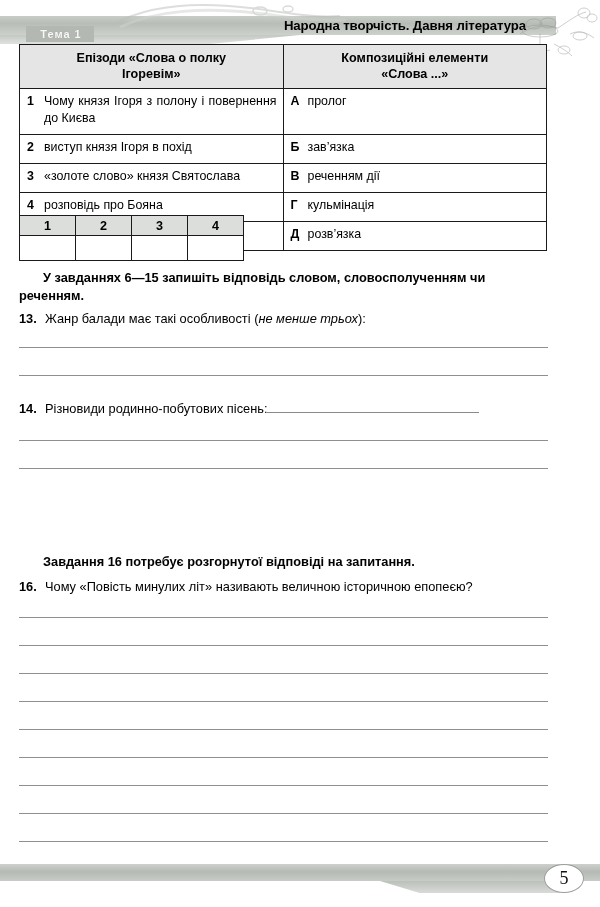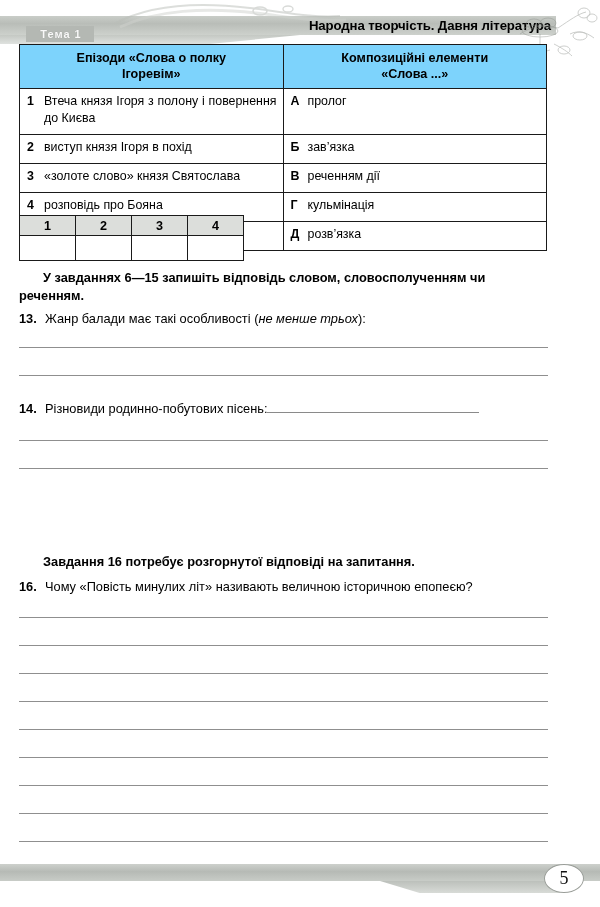--- a/index.html
+++ b/index.html
@@ -64,21 +64,21 @@
     font-weight: bold;
     letter-spacing: 1px;
     color: #ffffff;
     text-align: center;
     line-height: 15px;
     text-shadow: 0 0 1px #8e928d;
     opacity: 0.92;
   }
   .header-title {
     position: absolute;
-    right: 49px;
+    right: 74px;
     top: 5px;
     font-size: 13.2px;
     font-weight: bold;
     letter-spacing: -0.1px;
     white-space: nowrap;
     line-height: 18px;
   }
   #header-decor {
     position: absolute;
     right: 0;
@@ -104,21 +104,21 @@
     width: 528px;
     border-collapse: collapse;
     table-layout: fixed;
   }
   #match-table td, #match-table th {
     border: 1px solid #1a1a1a;
     vertical-align: top;
     padding: 0;
   }
   #match-table th {
-    background: #7dd3fc;
+    background: #e5e5e5;
     font-size: 12.6px;
     font-weight: bold;
     text-align: center;
     padding: 5px 6px 6px 6px;
     line-height: 16px;
   }
   .cell {
     display: flex;
     align-items: flex-start;
     padding: 4px 6px 5px 7px;
@@ -289,21 +289,21 @@
           <span>Композиційні елементи</span><br>
           <span>«Слова ...»</span>
         </th>
       </tr>
     </thead>
     <tbody>
       <tr class="row-tall">
         <td>
           <div class="cell">
             <span class="marker">1</span>
-            <span class="ctext">Втеча князя Ігоря з полону і повернення до Києва</span>
+            <span class="ctext">Чому князя Ігоря з полону і повернення до Києва</span>
           </div>
         </td>
         <td>
           <div class="cell">
             <span class="marker">А</span>
             <span class="ctext">пролог</span>
           </div>
         </td>
       </tr>
       <tr>

